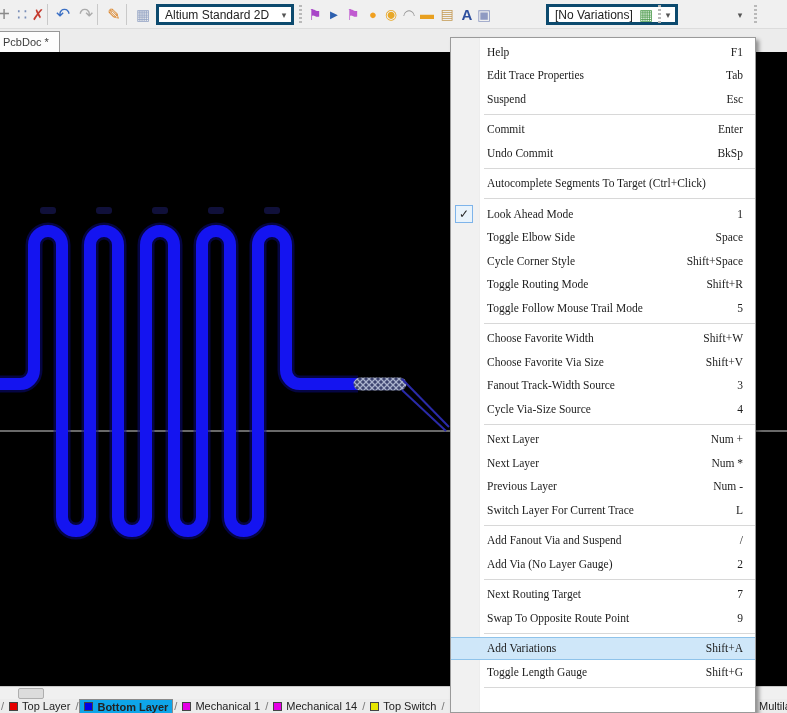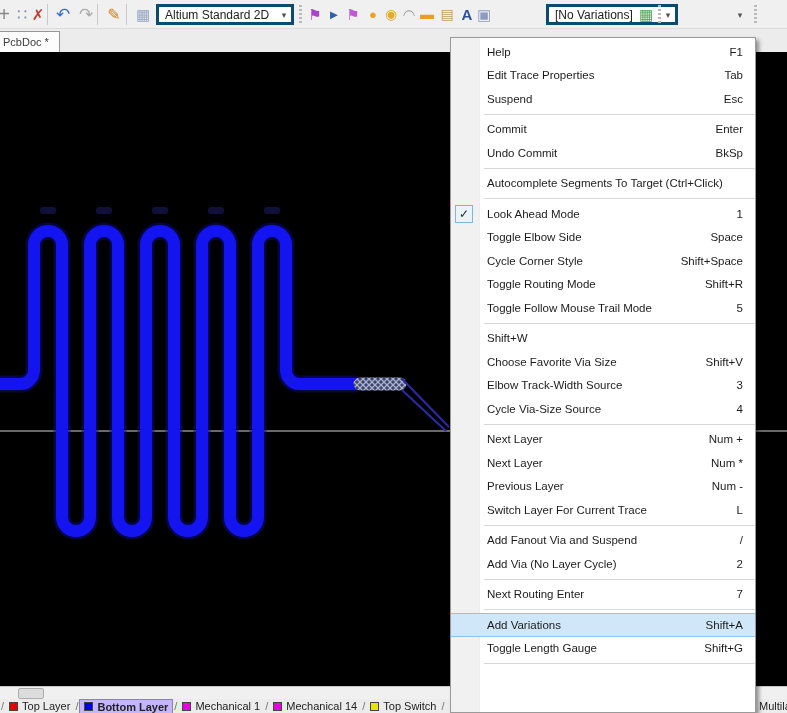--- a/index.html
+++ b/index.html
@@ -26,28 +26,28 @@
   
   .canvas { position:absolute; left:0; top:52px; width:787px; height:634px; background:#000; }
   .canvas svg { display:block; }
 
   
   .hscroll { position:absolute; left:0; top:686px; width:787px; height:13px; background:#f0f0f0; border-top:1px solid #c8c8c8; }
   .hthumb { position:absolute; left:18px; top:1px; width:26px; height:11px; background:#dcdcdc; border:1px solid #aeaeae; border-radius:2px; }
   .layerbar { position:absolute; left:0; top:699px; width:787px; height:14px; background:#ececec; font-size:11px; color:#222;
               display:flex; align-items:center; white-space:nowrap; overflow:hidden; }
   .ltab { display:inline-flex; align-items:center; padding:0 4px; height:14px; cursor:default; }
-  .ltab.active { background:#c4b5fd; border:1px solid #8a8a8a; border-bottom:none; font-weight:bold; }
+  .ltab.active { background:#0ea5e9; border:1px solid #8a8a8a; border-bottom:none; font-weight:bold; }
   .lsw { display:inline-block; width:9px; height:9px; margin-right:4px; border:1px solid #444; }
   .ldiv { color:#777; padding:0 1px; }
   .ltab.partial { position:absolute; left:742px; top:0; }
 
   
   .ctxmenu { position:absolute; left:450px; top:37px; width:306px; height:676px; background:#fff;
-             border:1px solid #9a9a9a; box-shadow:3px 3px 4px rgba(0,0,0,.4); overflow:hidden; z-index:50; }
+             border:1px solid #9a9a9a; box-shadow:3px 3px 4px rgba(0,0,0,.4); overflow:hidden; z-index:50;font-family:Liberation Serif, serif; }
   .gutter { position:absolute; left:0; top:0; bottom:0; width:29px; background:#f1f1f1; border-right:1px solid #ededed; }
   .mlist { position:absolute; left:0; top:0; right:0; padding-top:2px; }
   .mrow { position:relative; height:23.5px; display:flex; align-items:center; padding:0 12px 0 36px; cursor:default; }
   .mrow .mlabel { flex:1; font-size:11.5px; color:#1c1c1c; white-space:nowrap; }
   .mrow .mshort { font-size:11.5px; color:#1c1c1c; white-space:nowrap; }
   .mrow.hl { background:#cfe7f9; border-top:1px solid #8fc3ea; border-bottom:1px solid #8fc3ea; height:23.5px; }
   .msep { height:1px; background:#d8d8d8; margin:3px 0 3px 33px; }
   .mcheck { position:absolute; left:4px; top:2.5px; width:18px; height:18px; background:#e9f3fb; border:1px solid #7eb4ea;
             font-size:12px; color:#2b2b2b; text-align:center; line-height:17px; }
 </style>
@@ -218,28 +218,29 @@
         <div class="mrow">
           <span class="mlabel">Toggle Routing Mode</span>
           <span class="mshort">Shift+R</span>
         </div>
         <div class="mrow">
           <span class="mlabel">Toggle Follow Mouse Trail Mode</span>
           <span class="mshort">5</span>
         </div>
         <div class="msep"></div>
         <div class="mrow">
+          <span class="mlabel">Choose Favorite Width</span>
           <span class="mshort">Shift+W</span>
         </div>
         <div class="mrow">
           <span class="mlabel">Choose Favorite Via Size</span>
           <span class="mshort">Shift+V</span>
         </div>
         <div class="mrow">
-          <span class="mlabel">Elbow Track-Width Source</span>
+          <span class="mlabel">Fanout Track-Width Source</span>
           <span class="mshort">3</span>
         </div>
         <div class="mrow">
           <span class="mlabel">Cycle Via-Size Source</span>
           <span class="mshort">4</span>
         </div>
         <div class="msep"></div>
         <div class="mrow">
           <span class="mlabel">Next Layer</span>
           <span class="mshort">Num +</span>
@@ -255,27 +256,31 @@
         <div class="mrow">
           <span class="mlabel">Switch Layer For Current Trace</span>
           <span class="mshort">L</span>
         </div>
         <div class="msep"></div>
         <div class="mrow">
           <span class="mlabel">Add Fanout Via and Suspend</span>
           <span class="mshort">/</span>
         </div>
         <div class="mrow">
-          <span class="mlabel">Add Via (No Layer Cycle)</span>
+          <span class="mlabel">Add Via (No Layer Gauge)</span>
           <span class="mshort">2</span>
         </div>
         <div class="msep"></div>
         <div class="mrow">
-          <span class="mlabel">Next Routing Enter</span>
+          <span class="mlabel">Next Routing Target</span>
           <span class="mshort">7</span>
+        </div>
+        <div class="mrow">
+          <span class="mlabel">Swap To Opposite Route Point</span>
+          <span class="mshort">9</span>
         </div>
         <div class="msep"></div>
         <div class="mrow hl">
           <span class="mlabel">Add Variations</span>
           <span class="mshort">Shift+A</span>
         </div>
         <div class="mrow">
           <span class="mlabel">Toggle Length Gauge</span>
           <span class="mshort">Shift+G</span>
         </div>

